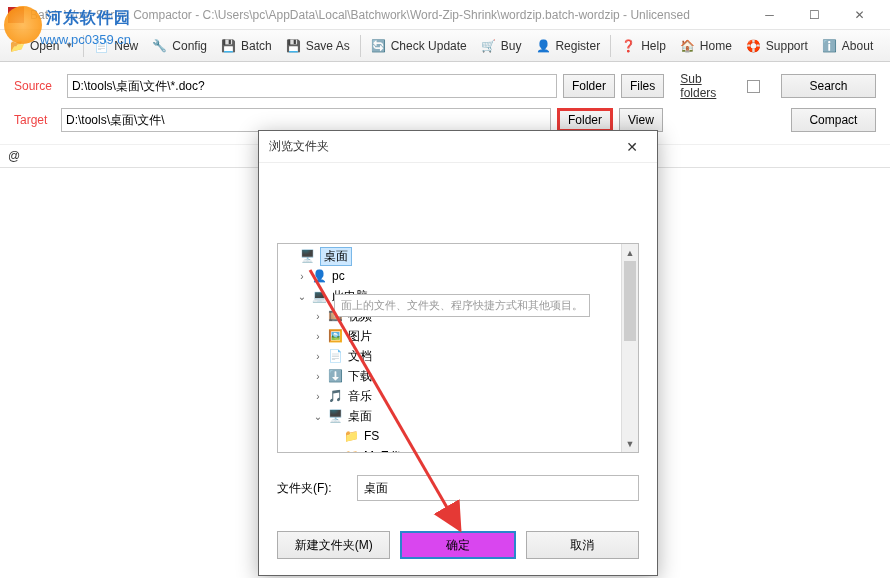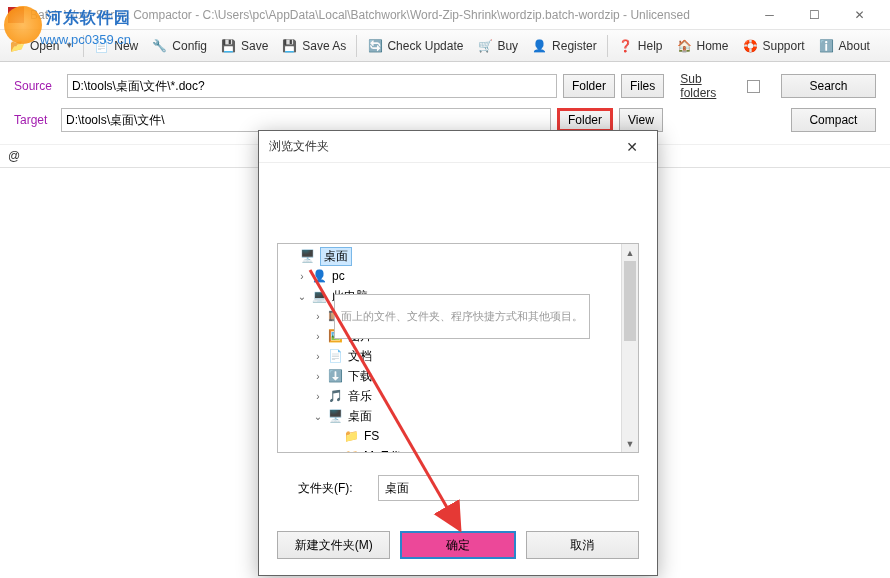--- a/index.html
+++ b/index.html
@@ -14,21 +14,21 @@
 
 
 .toolbar { height: 32px; background: linear-gradient(#fcfcfc,#f0f0f0); border-bottom: 1px solid #d0d0d0; display: flex; align-items: center; padding: 0 4px; gap: 2px; }
 .tbtn { display: flex; align-items: center; gap: 4px; padding: 3px 6px; color: #333; cursor: default; }
 .tbtn .ico { width: 16px; height: 16px; display: inline-flex; align-items: center; justify-content: center; }
 .tsep { width: 1px; height: 22px; background: #d0d0d0; margin: 0 2px; }
 .dropdown-arrow { font-size: 8px; color: #666; margin-left: 2px; }
 
 
 .pathrow { display: flex; align-items: center; padding: 4px 14px; gap: 6px; }
-.pathrow .label { width: 50px; color: #a21caf; }
+.pathrow .label { width: 50px; color: #ef4444; }
 .pathrow input { flex: 0 0 490px; height: 24px; border: 1px solid #bbb; padding: 0 4px; background: #fff; }
 .pathrow .btn { height: 24px; padding: 2px 8px; border: 1px solid #adadad; background: linear-gradient(#f5f5f5,#e9e9e9); display: flex; align-items: center; }
 .pathrow .wide-btn { width: 100px; justify-content: center; }
 .pathrow .gap { width: 10px; }
 .pathrow .sub-label { margin: 0 4px 0 10px; color: #333; text-decoration: underline; }
 .pathrow .checkbox { width: 13px; height: 13px; border: 1px solid #999; background: #fff; }
 .highlight-red { border: 3px solid #e53935 !important; }
 
 
 .filelist-header { height: 24px; border-top: 1px solid #f0f0f0; border-bottom: 1px solid #e0e0e0; display: flex; padding-left: 8px; align-items: center; color: #333; }
@@ -48,29 +48,29 @@
 .tree-row .ico { width: 16px; height: 16px; display: inline-flex; align-items: center; justify-content: center; }
 .tree-row .lbl { white-space: nowrap; }
 .tree-row.selected .lbl { background: #cde8ff; border: 1px solid #7ab8e8; padding: 0 3px; }
 .tree-row.d1 { padding-left: 16px; }
 .tree-row.d2 { padding-left: 32px; }
 .tree-row.d3 { padding-left: 48px; }
 .tree-scroll { position: absolute; right: 0; top: 0; bottom: 0; width: 17px; background: #f0f0f0; border-left: 1px solid #ddd; }
 .tree-scroll .arrow { height: 17px; display: flex; align-items: center; justify-content: center; color: #666; font-size: 9px; }
 .tree-scroll .thumb { position: absolute; top: 17px; left: 2px; right: 2px; height: 80px; background: #cdcdcd; }
 
-.tooltip-hint { position: absolute; left: 334px; top: 294px; background: #fff; border: 1px solid #bbb; padding: 14px 6px; color: #999; font-size: 11px; white-space: nowrap; }
+.tooltip-hint { position: absolute; left: 334px; top: 294px; background: #fff; border: 1px solid #bbb; padding: 3px 6px; color: #999; font-size: 11px; white-space: nowrap; }
 
 .foldername-row { display: flex; align-items: center; margin-top: 22px; gap: 8px; }
-.foldername-row .lbl { width: 72px; margin-left: 21px; }
+.foldername-row .lbl { width: 72px; }
 .foldername-row input { flex: 1; height: 26px; border: 1px solid #bbb; padding: 0 6px; }
 
 .dialog-buttons { display: flex; gap: 10px; padding: 14px 18px 16px; }
 .dlgbtn { flex: 1; height: 28px; border: 1px solid #adadad; background: linear-gradient(#f5f5f5,#e9e9e9); display: flex; align-items: center; justify-content: center; }
-.dlgbtn.primary { border: 2px solid #2986cc; background: #ec4899; }
+.dlgbtn.primary { border: 2px solid #2986cc; background: #d946ef; }
 
 
 .watermark { position: absolute; left: 4px; top: 6px; width: 180px; height: 40px; pointer-events: none; opacity: 0.9; }
 .watermark .logo-circle { position: absolute; left: 0; top: 0; width: 38px; height: 38px; border-radius: 50%; background: radial-gradient(#ffb74d,#fb8c00); }
 .watermark .text1 { position: absolute; left: 42px; top: 2px; font-size: 16px; font-weight: bold; color: #1565c0; text-shadow: 1px 1px 0 #fff; letter-spacing: 1px; }
 .watermark .text2 { position: absolute; left: 36px; top: 26px; font-size: 13px; color: #1976d2; }
 
 .arrow-svg { position: absolute; left: 300px; top: 260px; pointer-events: none; }
 </style>
 </head>
@@ -96,21 +96,21 @@
   <div class="tbtn">
       <span class="ico">📄</span>
       <span>New</span>
     </div>
   <div class="tbtn">
       <span class="ico">🔧</span>
       <span>Config</span>
     </div>
   <div class="tbtn">
       <span class="ico">💾</span>
-      <span>Save</span>
+      <span>Batch</span>
     </div>
   <div class="tbtn">
       <span class="ico">💾</span>
       <span>Save As</span>
     </div>
   <div class="tsep"></div>
   <div class="tbtn">
       <span class="ico">🔄</span>
       <span>Check Update</span>
     </div>

